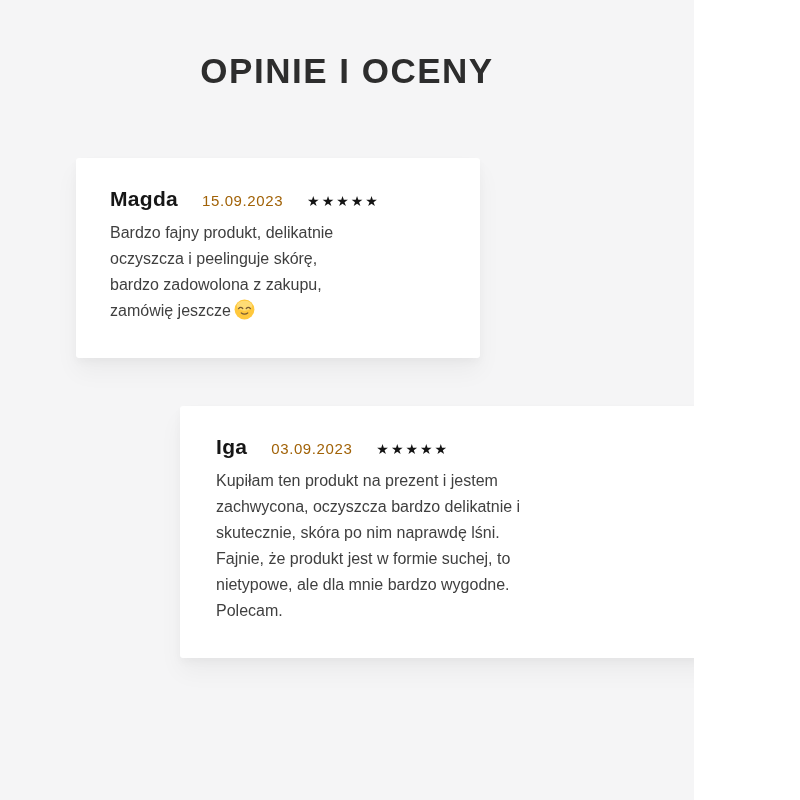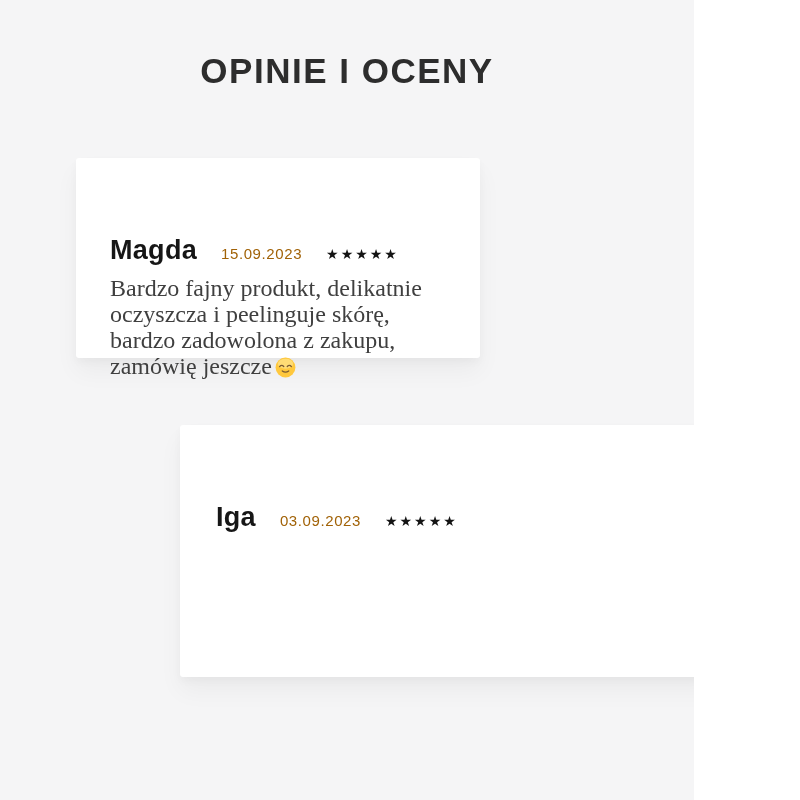--- a/index.html
+++ b/index.html
@@ -25,50 +25,48 @@
     color: #2d2d2d;
   }
   .card {
     position: absolute;
     background: #ffffff;
     border-radius: 3px;
     box-sizing: border-box;
     box-shadow: 0 14px 24px rgba(0,0,0,0.045), 0 4px 8px rgba(0,0,0,0.03);
   }
   .card-magda { left: 76px;  top: 158px; width: 404px; height: 200px; padding: 29px 34px; }
-  .card-iga   { left: 180px; top: 425px; width: 536px; height: 252px; padding: 29px 36px; }
+  .card-iga   { left: 180px; top: 406px; width: 536px; height: 252px; padding: 29px 36px; }
   .card-header {
     display: flex;
     align-items: baseline;
     gap: 24px;
   }
   .reviewer-name {
-    font-size: 27px;
+    font-size: 21px;
     font-weight: 700;
     color: #161616;
     letter-spacing: 0.3px;
-    margin-top: 48px;
   }
   .review-date {
     font-size: 15px;
     color: #a16207;
     letter-spacing: 0.6px;
   }
   .star-rating {
     font-size: 14px;
     color: #141414;
     letter-spacing: 2px;
     font-family: "DejaVu Sans", sans-serif;
   }
   .review-text {
     margin: 9px 0 0 0;
-    font-size: 24px;
+    font-size: 16px;
     line-height: 26px;
     color: #3f3f3f;
-    font-family: Liberation Serif, serif;
   }
   .text-content { white-space: pre-line; }
   .emoji {
     vertical-align: -4px;
     margin-left: 3px;
   }
 </style>
 </head>
 <body>
 
@@ -93,15 +91,21 @@
         <path d="M12.5 24 Q18 28 23.5 24" stroke="#7A5B32" stroke-width="2.2" fill="none" stroke-linecap="round"></path>
       </svg></p>
   </div>
 
   <div class="card card-iga">
     <div class="card-header">
       <span class="reviewer-name">Iga</span>
       <span class="review-date">03.09.2023</span>
       <span class="star-rating">★★★★★</span>
     </div>
+    <p class="review-text"><span class="text-content">Kupiłam ten produkt na prezent i jestem
+zachwycona, oczyszcza bardzo delikatnie i
+skutecznie, skóra po nim naprawdę lśni.
+Fajnie, że produkt jest w formie suchej, to
+nietypowe, ale dla mnie bardzo wygodne.
+Polecam.</span></p>
   </div>
 
 </div>
 
 </body></html>

